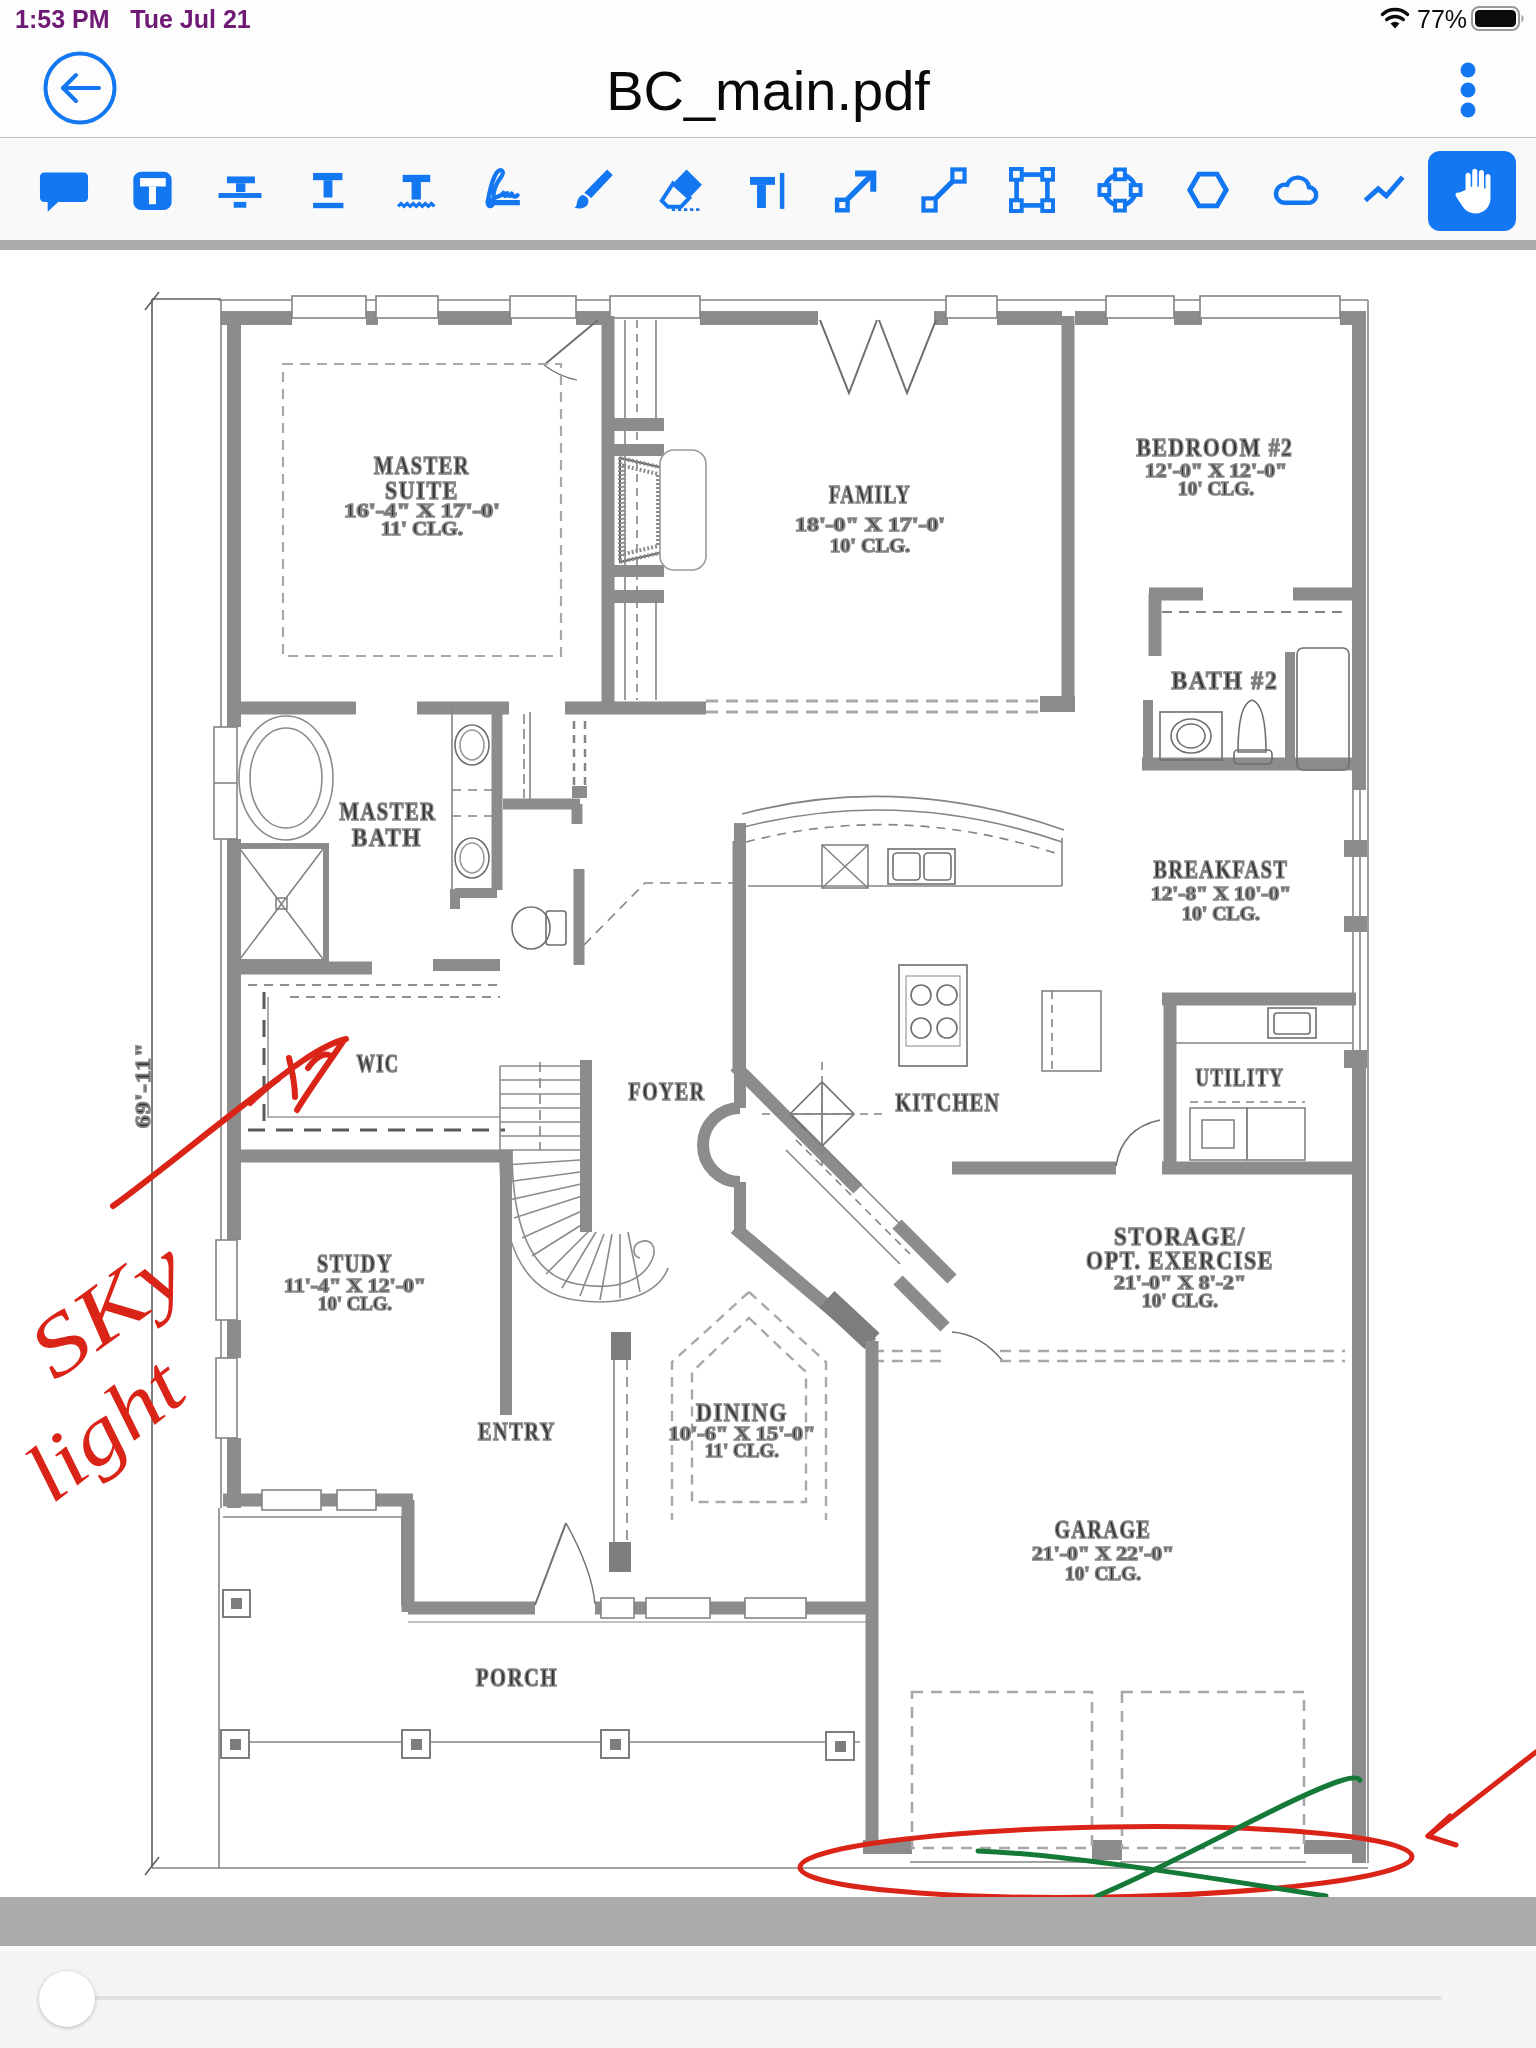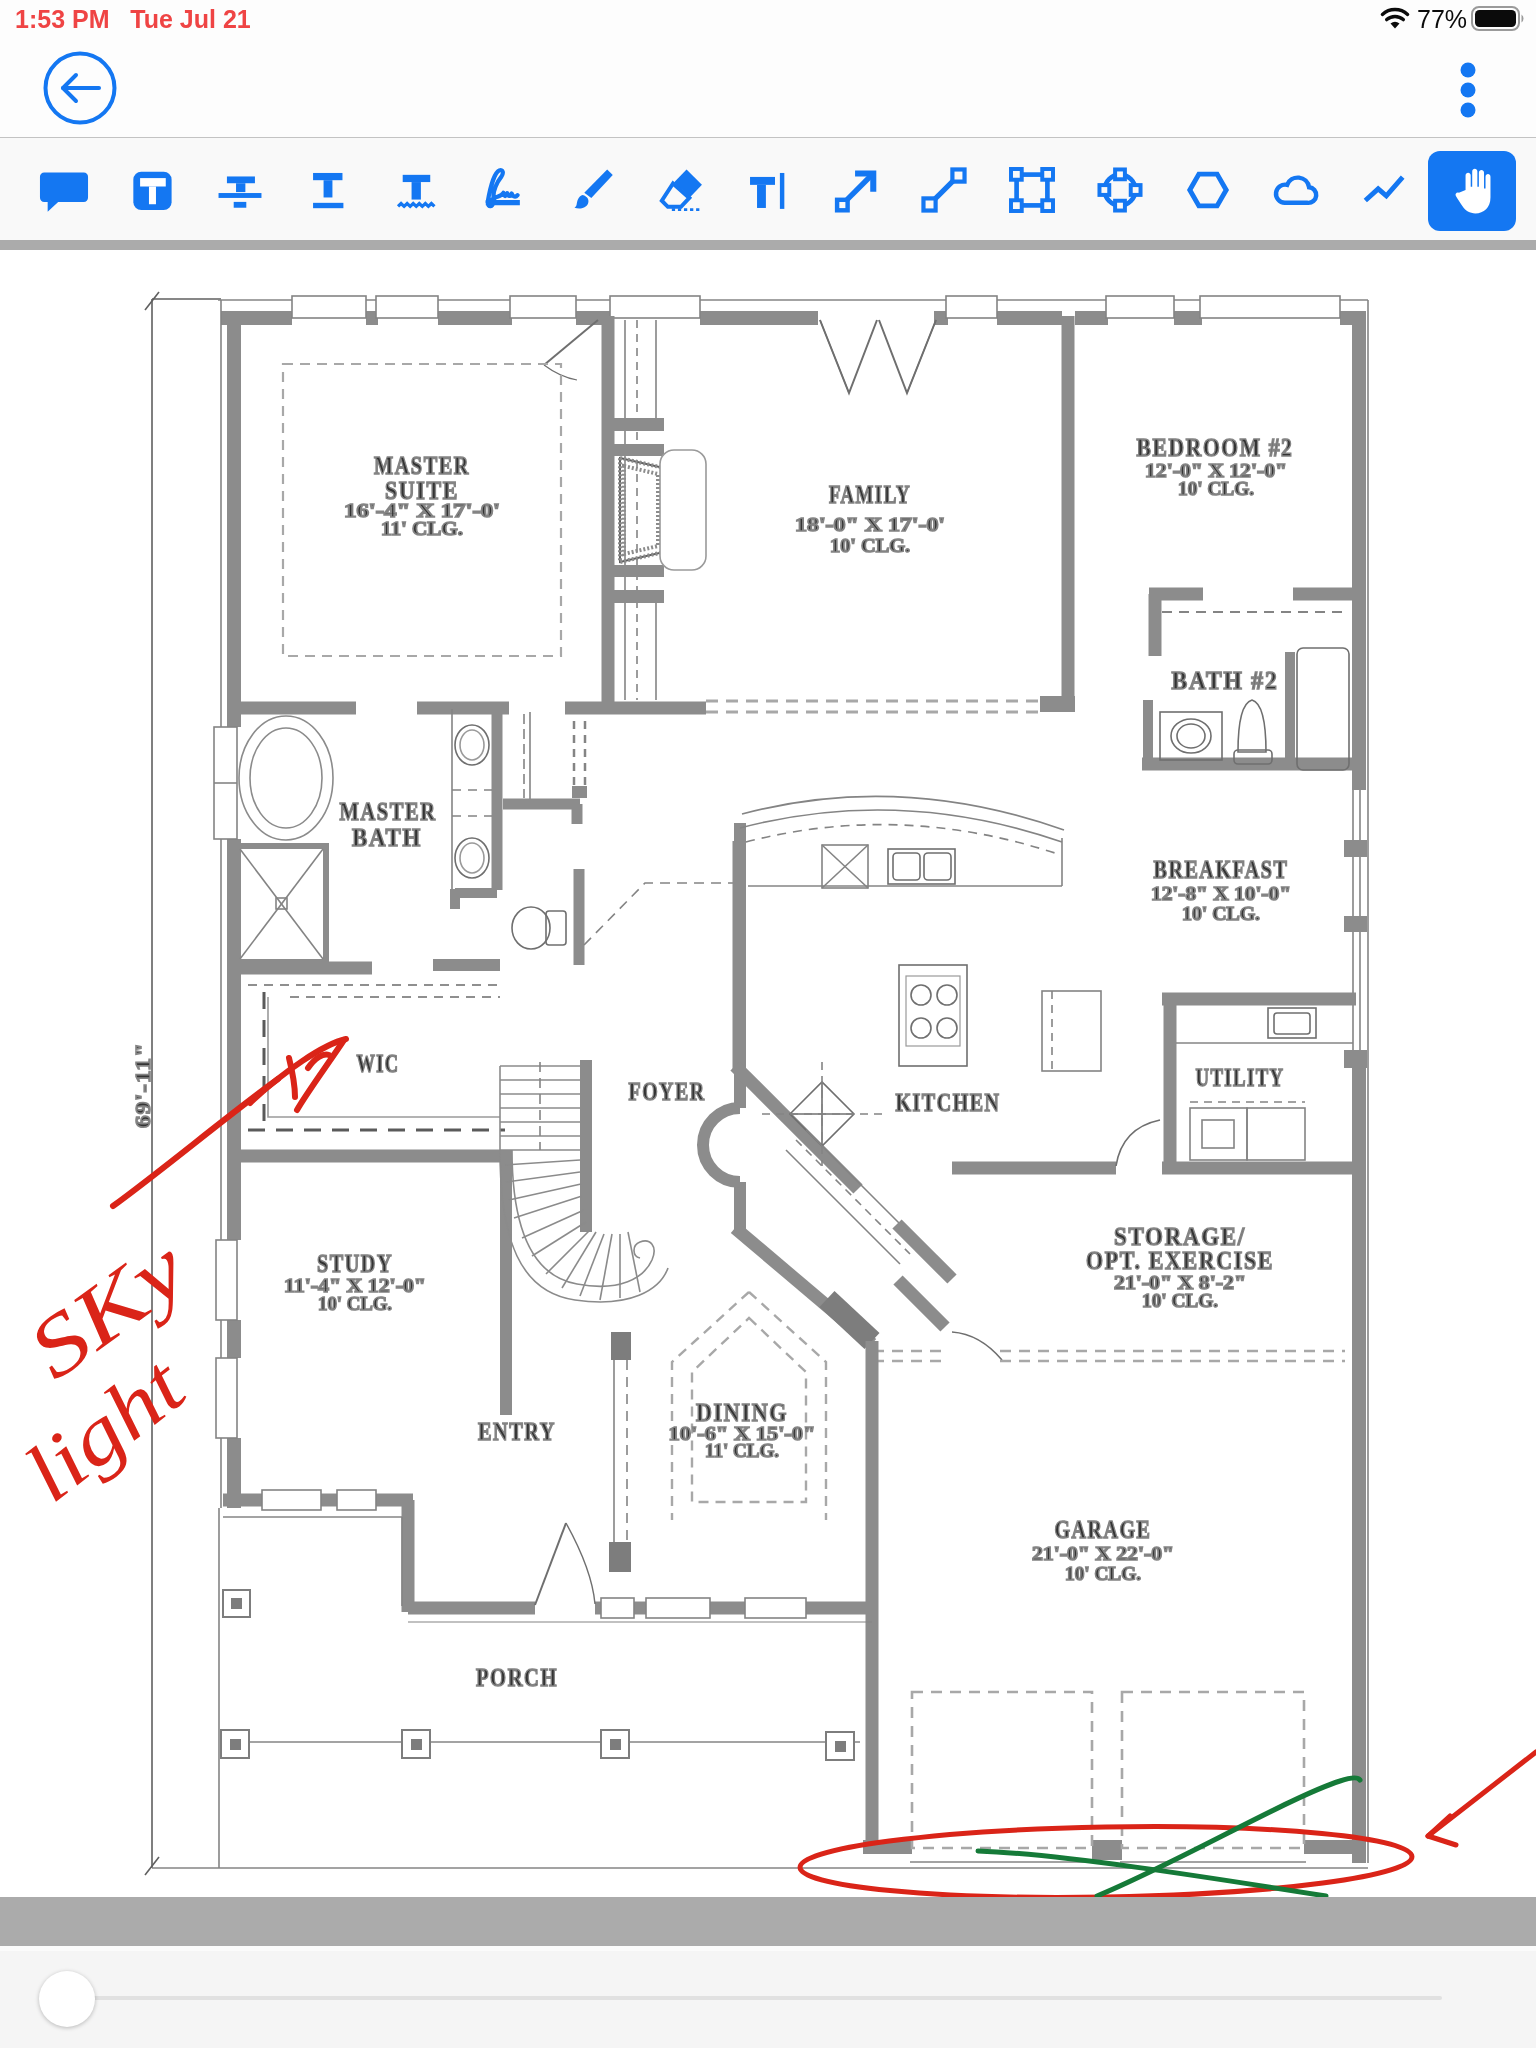--- a/index.html
+++ b/index.html
@@ -524,21 +524,21 @@
 <g stroke="#157a38" stroke-width="5" fill="none" stroke-linecap="round">
 <path d="M1097 1896 C1175 1864 1290 1797 1340 1781 C1352 1777 1358 1777 1360 1780"></path>
 <path d="M978 1851 C1060 1854 1200 1876 1326 1896"></path>
 </g>
 
 </g>
 </svg>
 
 <div class="abs" style="left:0;top:0;width:1536px;height:52px;background:#fdfdfd">
 
-  <div class="abs" style="left:15px;top:5px;font-size:25px;font-weight:600;color:#ef4444">1:53 PM&nbsp;&nbsp;&nbsp;Tue Jul 21</div>
+  <div class="abs" style="left:15px;top:5px;font-size:25px;font-weight:600;color:#701a75">1:53 PM&nbsp;&nbsp;&nbsp;Tue Jul 21</div>
 
   <svg class="abs" style="left:1379px;top:6px" width="32" height="26" viewBox="0 0 32 26">
     <path d="M16 22.5 L11.5 17.5 a7.5 7.5 0 0 1 9 0 Z" fill="#0b0b0b"></path>
     <path d="M7.7 13.6 a12.5 12.5 0 0 1 16.6 0" stroke="#0b0b0b" stroke-width="3.4" fill="none" stroke-linecap="round"></path>
     <path d="M3.4 8.4 a18.6 18.6 0 0 1 25.2 0" stroke="#0b0b0b" stroke-width="3.4" fill="none" stroke-linecap="round"></path>
   </svg>
 
   <div class="abs" style="left:1417px;top:5px;font-size:25px;font-weight:400;color:#0b0b0b">77%</div>
 
   <svg class="abs" style="left:1471px;top:6px" width="56" height="25" viewBox="0 0 56 25">
@@ -549,20 +549,21 @@
 </div>
 
 <div class="abs" style="left:0;top:52px;width:1536px;height:85px;background:#fdfdfd">
 
   <svg class="abs" style="left:42px;top:-2px" width="76" height="76" viewBox="0 0 76 76">
     <circle cx="38" cy="38" r="34.5" fill="none" stroke="#1477f2" stroke-width="4"></circle>
     <line x1="21" y1="38" x2="57" y2="38" stroke="#1477f2" stroke-width="4" stroke-linecap="round"></line>
     <path d="M34 25 L21 38 L34 51" fill="none" stroke="#1477f2" stroke-width="4" stroke-linecap="round" stroke-linejoin="round"></path>
   </svg>
 
+  <div class="abs" style="left:0;top:6px;width:1536px;text-align:center;font-size:56px;font-weight:400;color:#090909">BC_main.pdf</div>
 
   <svg class="abs" style="left:1452px;top:8px" width="32" height="70" viewBox="0 0 32 70">
     <circle cx="16" cy="10" r="7.5" fill="#1477f2"></circle>
     <circle cx="16" cy="30" r="7.5" fill="#1477f2"></circle>
     <circle cx="16" cy="50" r="7.5" fill="#1477f2"></circle>
   </svg>
 </div>
 
 <div id="toolbar" class="abs" style="left:0;top:137px;width:1536px;height:102px;background:#f9f9f9;border-top:1px solid #c3c3c3">
 

